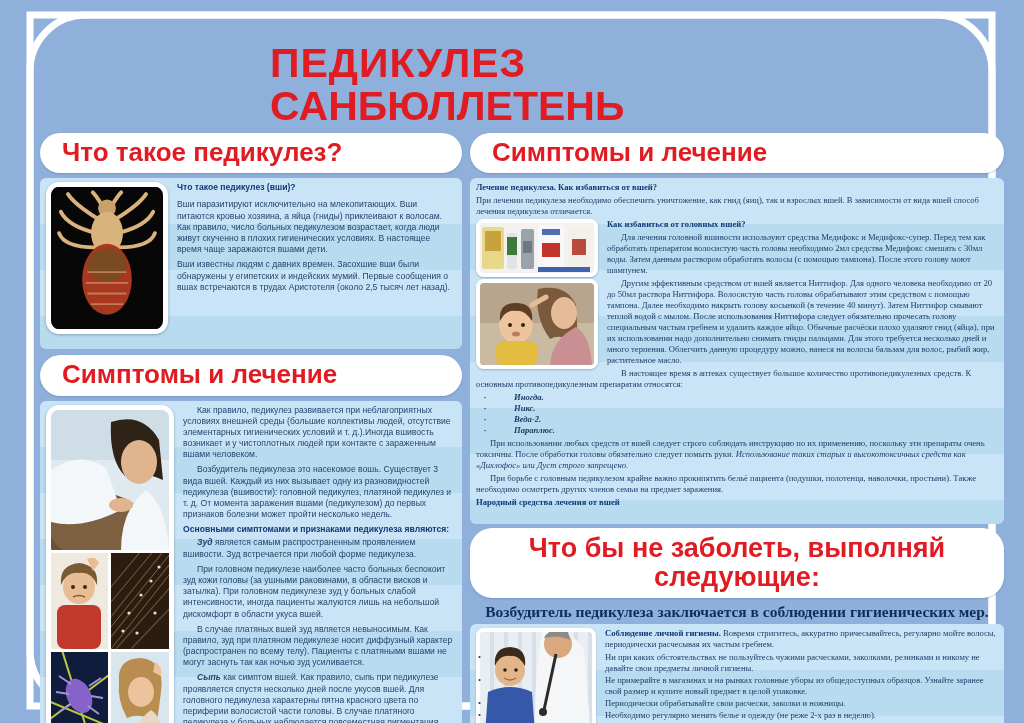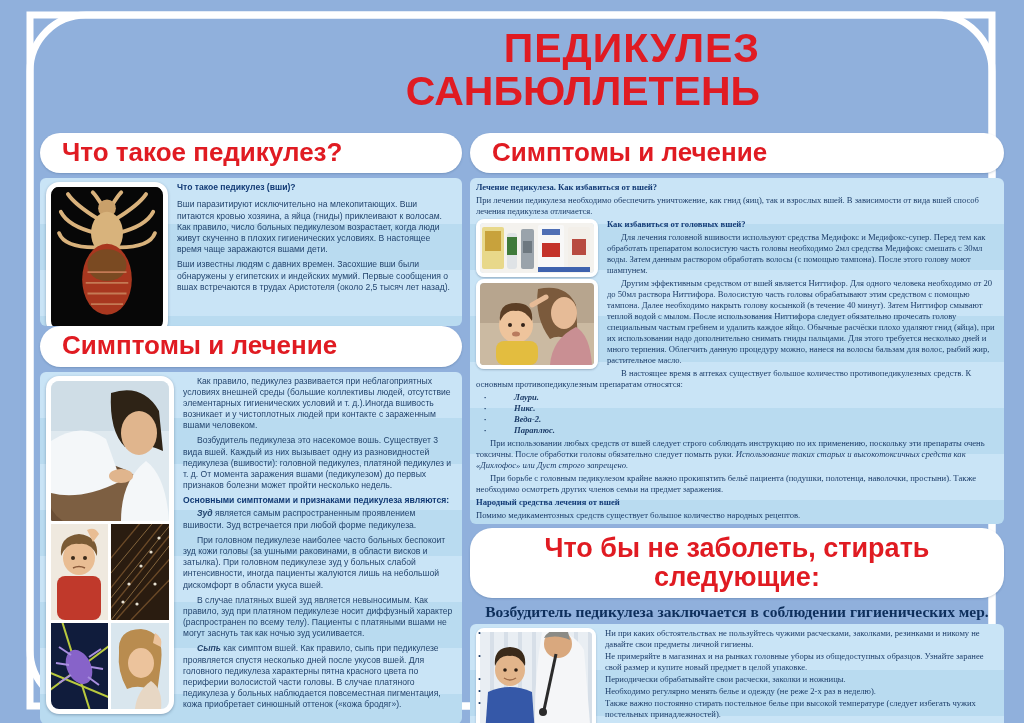--- a/index.html
+++ b/index.html
@@ -4,36 +4,36 @@
 <style>
   html,body{margin:0;padding:0;}
   body{width:1024px;height:723px;overflow:hidden;background:#90b0dc;position:relative;
        font-family:"Liberation Sans",sans-serif;}
   #poster{position:absolute;inset:0;}
 
   
   .frame{position:absolute;inset:0;pointer-events:none;}
 
   
-  .title{position:absolute;left:270px;top:28px;width:490px;text-align:right;color:#e01b22;}
+  .title{position:absolute;left:270px;top:43px;width:490px;text-align:left;color:#e01b22;}
   .title .t1{font-size:41px;font-weight:bold;line-height:1.02;letter-spacing:1px;}
   .title .t2{font-size:41px;font-weight:bold;line-height:1.05;}
 
   
   .col-left{position:absolute;left:40px;top:133px;width:422px;}
   .col-right{position:absolute;left:470px;top:133px;width:534px;}
 
   .pill{background:#ffffff;border-radius:22px;padding:6px 22px 7px 22px;margin-bottom:5px;
         box-shadow:0 1px 2px rgba(40,70,110,.25);}
   .pill .red{color:#e01b22;font-weight:bold;font-size:26px;line-height:1.05;}
   .pill-big .red{font-size:27px;text-align:center;display:block;}
 
   .panel{background:repeating-linear-gradient(180deg,#c9e4f6 0px,#c9e4f6 46px,#b9dbf0 46px,#b9dbf0 92px);
          border-radius:6px;padding:4px 6px 4px 6px;box-sizing:border-box;overflow:hidden;display:flow-root;}
-  .panel-about{height:148px;}
+  .panel-about{height:171px;margin-bottom:6px;}
   .panel-symptoms{height:352px;}
   .panel-treat{height:346px;margin-bottom:4px;}
   .panel-prev{height:130px;}
 
   
   .txt-sans{font-size:8.6px;line-height:1.3;color:#24456e;}
   .txt-sans p{margin:0 0 4px 0;}
   .txt-serif{font-family:"Liberation Serif",serif;font-size:8.6px;line-height:1.28;color:#1c3c68;}
   .txt-serif p{margin:0 0 2px 0;}
   .bh{font-weight:bold;color:#123a75;}
@@ -240,34 +240,33 @@
             <circle cx="43" cy="42" r="2" fill="#33241a"></circle>
         <ellipse cx="36" cy="51" rx="4" ry="2.5" fill="#b97b5e"></ellipse>
         <path d="M52 22 L66 14" stroke="#e6bb97" stroke-width="5" stroke-linecap="round"></path>
       </svg>
     </div>
     <p class="bh">Как избавиться от головных вшей?</p>
     <p class="ind">Для лечения головной вшивости используют средства Медифокс и Медифокс-супер. Перед тем как обработать препаратом волосистую часть головы необходимо 2мл средства Медифокс смешать с 30мл воды. Затем данным раствором обработать волосы (с помощью тампона). После этого голову моют шампунем.</p>
     <p class="ind">Другим эффективным средством от вшей является Ниттифор. Для одного человека необходимо от 20 до 50мл раствора Ниттифора. Волосистую часть головы обрабатывают этим средством с помощью тампона. Далее необходимо накрыть голову косынкой (в течение 40 минут). Затем Ниттифор смывают теплой водой с мылом. После использования Ниттифора следует обязательно прочесать голову специальным частым гребнем и удалить каждое яйцо. Обычные расчёски плохо удаляют гнид (яйца), при их использовании надо дополнительно снимать гниды пальцами. Для этого требуется несколько дней и много терпения. Облегчить данную процедуру можно, нанеся на волосы бальзам для волос, рыбий жир, растительное масло.</p>
     <p class="ind">В настоящее время в аптеках существует большое количество противопедикулезных средств. К основным противопедикулезным препаратам относятся:</p>
     <ul class="dotlist">
-      <li>Лаури.</li>
+      <li>Иногда.</li>
       <li>Никс.</li>
       <li>Веда-2.</li>
       <li>Параплюс.</li>
     </ul>
     <p class="ind"><span>При использовании любых средств от вшей следует строго соблюдать инструкцию по их применению, поскольку эти препараты очень токсичны. После обработки головы обязательно следует помыть руки. </span><i>Использование таких старых и высокотоксичных средств как «Дихлофос» или Дуст строго запрещено.</i></p>
     <p class="ind">При борьбе с головным педикулезом крайне важно прокипятить бельё пациента (подушки, полотенца, наволочки, простыни). Также необходимо осмотреть других членов семьи на предмет заражения.</p>
     <p class="bh">Народный средства лечения от вшей</p>
-    <p>Помимо медикаментозных средств существует большое количество народных рецептов.</p>
 
   </div>
 
   <div class="pill pill-big">
-    <span class="red">Что бы не заболеть, стирать следующие:</span>
+    <span class="red">Что бы не заболеть, выполняй следующие:</span>
   </div>
 
   <div class="subtitle">Возбудитель педикулеза заключается в соблюдении гигиенических мер.</div>
 
   <div class="panel panel-prev txt-serif">
     <svg class="mini fl" viewBox="0 0 112 116" width="112" height="116">
       <defs>
         <pattern id="blinds" width="14" height="116" patternUnits="userSpaceOnUse">
           <rect width="14" height="116" fill="#e9eef3"></rect>
               <rect x="10" width="4" height="116" fill="#d7dfe8"></rect>
@@ -280,20 +279,21 @@
       <path d="M76 22 Q70 50 64 78" stroke="#2b2b2b" stroke-width="3" fill="none"></path>
       <circle cx="63" cy="80" r="4" fill="#2b2b2b"></circle>
       <ellipse cx="30" cy="38" rx="15" ry="16" fill="#e2b58b"></ellipse>
       <path d="M15 34 Q13 16 30 15 Q47 16 45 34 Q38 22 30 24 Q20 22 15 34" fill="#3a2a1a"></path>
       <path d="M8 60 Q30 50 52 60 L56 116 L4 116 Z" fill="#3558a8"></path>
       <circle cx="25" cy="38" r="1.8" fill="#2b1d12"></circle>
           <circle cx="36" cy="38" r="1.8" fill="#2b1d12"></circle>
       <path d="M24 46 Q30 50 36 46" stroke="#9c6a48" stroke-width="1.5" fill="none"></path>
       <rect x="0" y="108" width="112" height="8" fill="#c9d4de"></rect>
     </svg>
+    <p><span class="bh">Соблюдение личной гигиены.</span><span> Вовремя стригитесь, аккуратно причесывайтесь, регулярно мойте волосы, периодически расчесывая их частым гребнем.</span></p>
     <ul class="bullist">
       <li>Ни при каких обстоятельствах не пользуйтесь чужими расческами, заколками, резинками и никому не давайте свои предметы личной гигиены.</li>
       <li>Не примеряйте в магазинах и на рынках головные уборы из общедоступных образцов. Узнайте заранее свой размер и купите новый предмет в целой упаковке.</li>
       <li>Периодически обрабатывайте свои расчески, заколки и ножницы.</li>
       <li>Необходимо регулярно менять белье и одежду (не реже 2-х раз в неделю).</li>
       <li>Также важно постоянно стирать постельное белье при высокой температуре (следует избегать чужих постельных принадлежностей).</li>
 
     </ul>
 
   </div>

